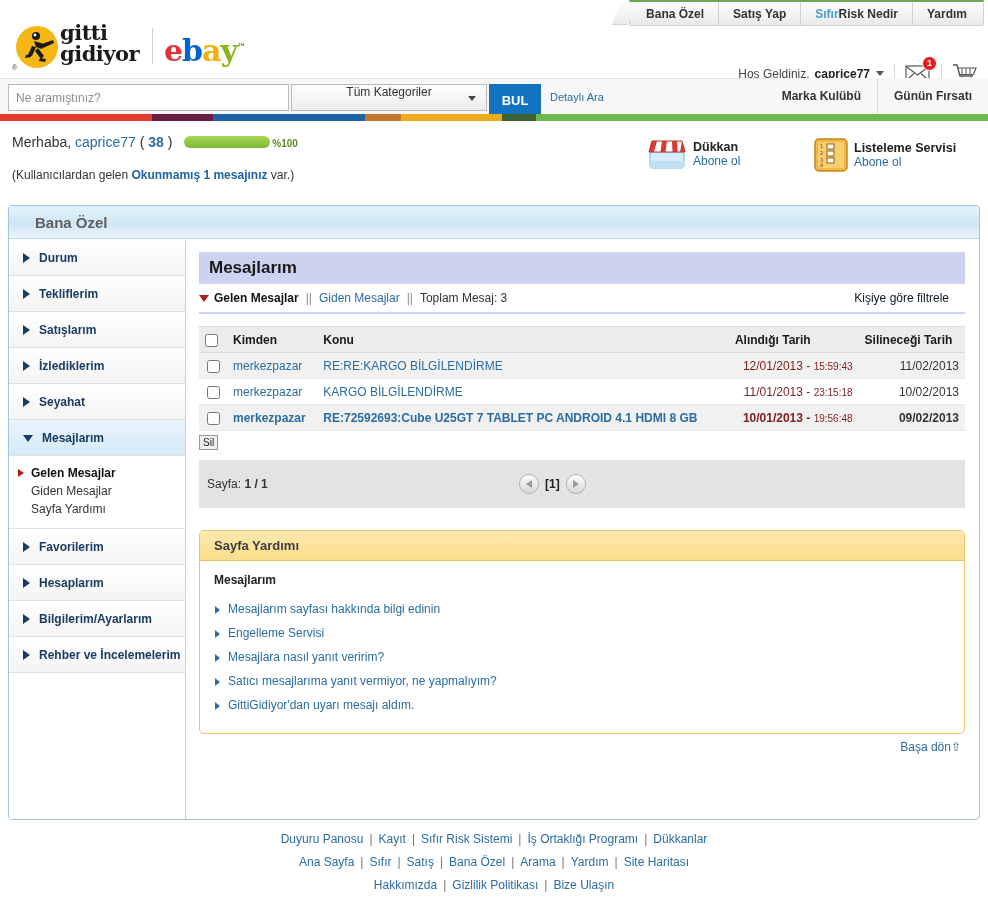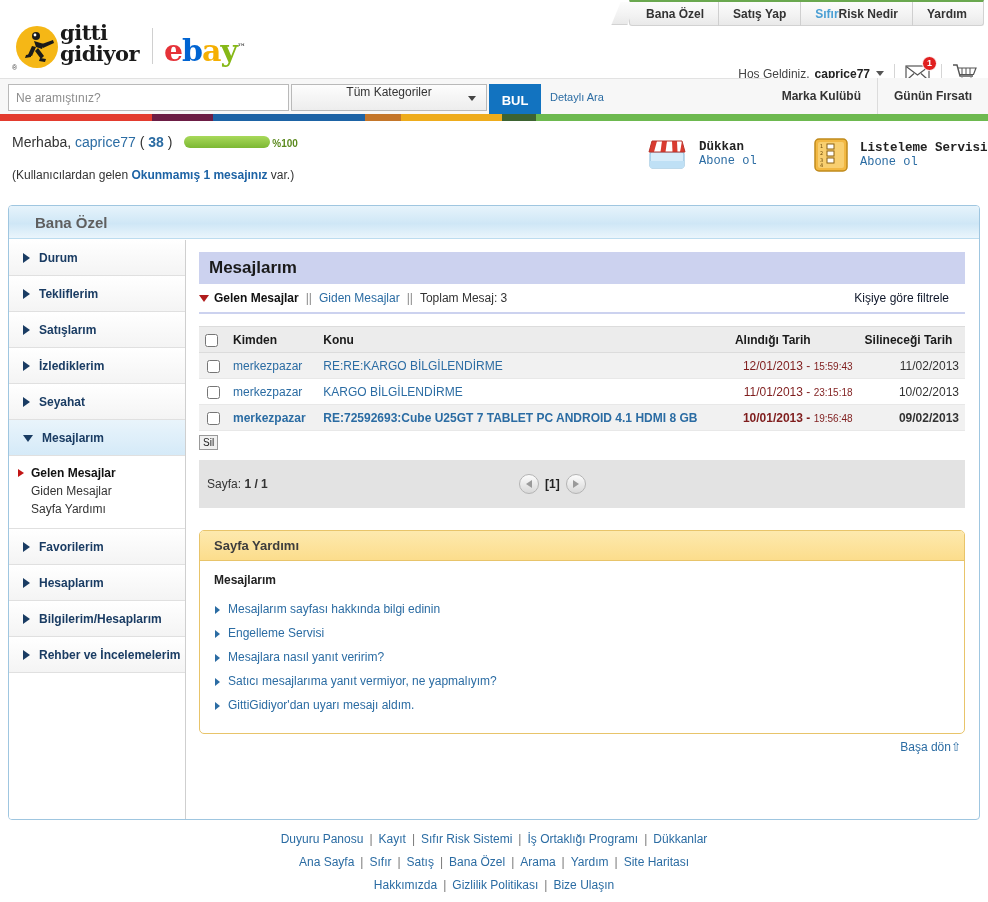--- a/index.html
+++ b/index.html
@@ -174,21 +174,21 @@
     background: #8cc63f; border-radius: 6px;
     background-image: linear-gradient(to bottom,#a8d95a,#7cb833);
   }
   .pct { font-size: 10px; font-weight: bold; color: #5c8a1f; }
   .greet-line2 { position: absolute; left: 12px; top: 40px; font-size: 12px; color: #333; }
   .greet-line2 b { color: #1d63a5; }
 
   .promo { position:absolute; top: 136px; display:flex; align-items:center; }
   .promo-shop { left: 645px; }
   .promo-list { left: 812px; }
-  .promo-txt { margin-left: 10px; font-family: Liberation Mono, monospace; }
+  .promo-txt { margin-left: 4px; }
   .promo-title { font-size: 12.5px; font-weight: bold; color: #222; }
   .promo-sub { font-size: 12px; color: #2b6ca3; cursor:pointer; }
 
   
   .panel {
     position: absolute; left: 8px; top: 205px;
     width: 972px; height: 615px;
     border: 1px solid #9fc6e0; border-radius: 4px;
     background: #ffffff; overflow: hidden;
   }
@@ -534,21 +534,21 @@
         <div class="side-item">
           <span class="side-arrow"></span>
           <span>Favorilerim</span>
         </div>
         <div class="side-item">
           <span class="side-arrow"></span>
           <span>Hesaplarım</span>
         </div>
         <div class="side-item">
           <span class="side-arrow"></span>
-          <span>Bilgilerim/Hesaplarım</span>
+          <span>Bilgilerim/Ayarlarım</span>
         </div>
         <div class="side-item">
           <span class="side-arrow"></span>
           <span>Rehber ve İncelemelerim</span>
         </div>
       </div>
 
     <div class="content">
       <div class="mesaj-title">Mesajlarım</div>
 

